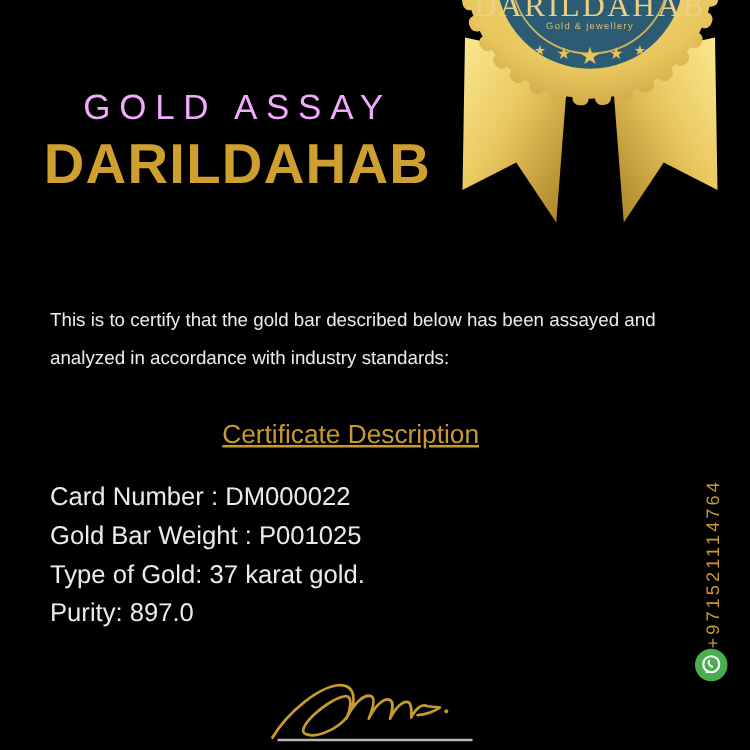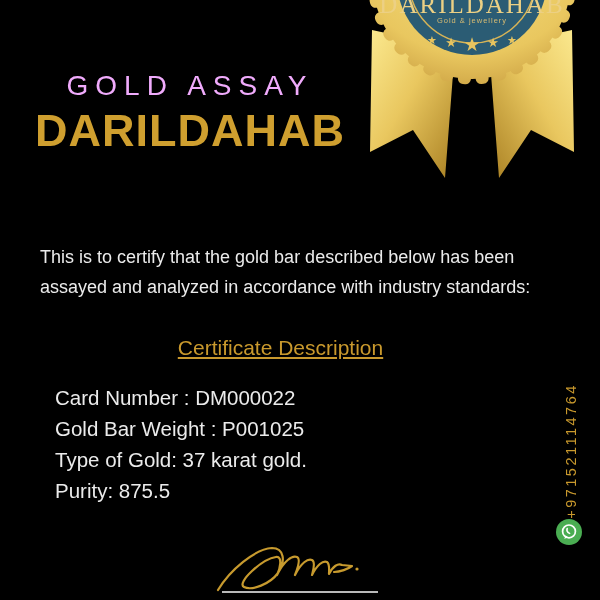--- a/index.html
+++ b/index.html
@@ -20,28 +20,28 @@
   .heading-block { position:absolute; left:20px; top:70px; width:340px; text-align:center; }
   .title-line1 {
     color:#f0abfc; font-size:28px; font-weight:normal; letter-spacing:7px; white-space:nowrap;
   }
   .title-line2 {
     color:#cf9f2f; font-size:45px; font-weight:bold; letter-spacing:1px; margin-top:3px; white-space:nowrap;
   }
   
   .intro-text {
     position:absolute; left:40px; top:242px; width:500px;
-    color:#ebebeb; font-size:18px; line-height:30px;
+    color:#ebebeb; font-size:15px; line-height:30px;
   }
   .section-link-wrap { position:absolute; left:40px; top:336px; width:460px; text-align:center; }
   .section-link {
     color:#c9992d; font-size:21px; text-decoration:underline; cursor:pointer;margin-left:21px;
   }
   .details-block { position:absolute; left:40px; top:382px; }
-  .detail-line { color:#ebebeb; font-size:20.5px; line-height:31px; white-space:nowrap;margin-left:15px; }
+  .detail-line { color:#ebebeb; font-size:20.5px; line-height:31px; white-space:nowrap; }
   
   .phone-vertical {
     position:absolute; left:571px; top:451px; transform:translate(-50%,-50%) rotate(-90deg);
     color:#c9992d; font-size:14.5px; letter-spacing:2.5px; white-space:nowrap;
   }
   .whatsapp-svg { position:absolute; left:555px; top:518px; cursor:pointer; }
   
   .signature-svg { position:absolute; left:200px; top:538px; }
   .signature-line { position:absolute; left:222px; top:591px; width:156px; height:2px; background:#b9b9b9; }
 </style>
@@ -96,21 +96,21 @@
   <p class="intro-text">This is to certify that the gold bar described below has been assayed and analyzed in accordance with industry standards:</p>
 
   <div class="section-link-wrap">
     <span class="section-link">Certificate Description</span>
   </div>
 
   <div class="details-block">
     <div class="detail-line">Card Number : DM000022</div>
     <div class="detail-line">Gold Bar Weight : P001025</div>
     <div class="detail-line">Type of Gold: 37 karat gold.</div>
-    <div class="detail-line">Purity: 875.5</div>
+    <div class="detail-line">Purity: 897.0</div>
   </div>
 
   <div class="phone-vertical">+971521114764</div>
 
   <svg class="whatsapp-svg" width="28" height="28" viewBox="0 0 28 28">
     <circle cx="14" cy="14" r="13" fill="#4aad52"></circle>
     <circle cx="14" cy="13.4" r="6.4" fill="none" stroke="#ffffff" stroke-width="1.7"></circle>
     <path d="M9.2 20.8 L10.8 17.6 L13.4 19.6 Z" fill="#ffffff"></path>
     <path d="M12.2 10.6 q-1.2 3 2.4 4.8" fill="none" stroke="#ffffff" stroke-width="1.6" stroke-linecap="round"></path>
   </svg>

